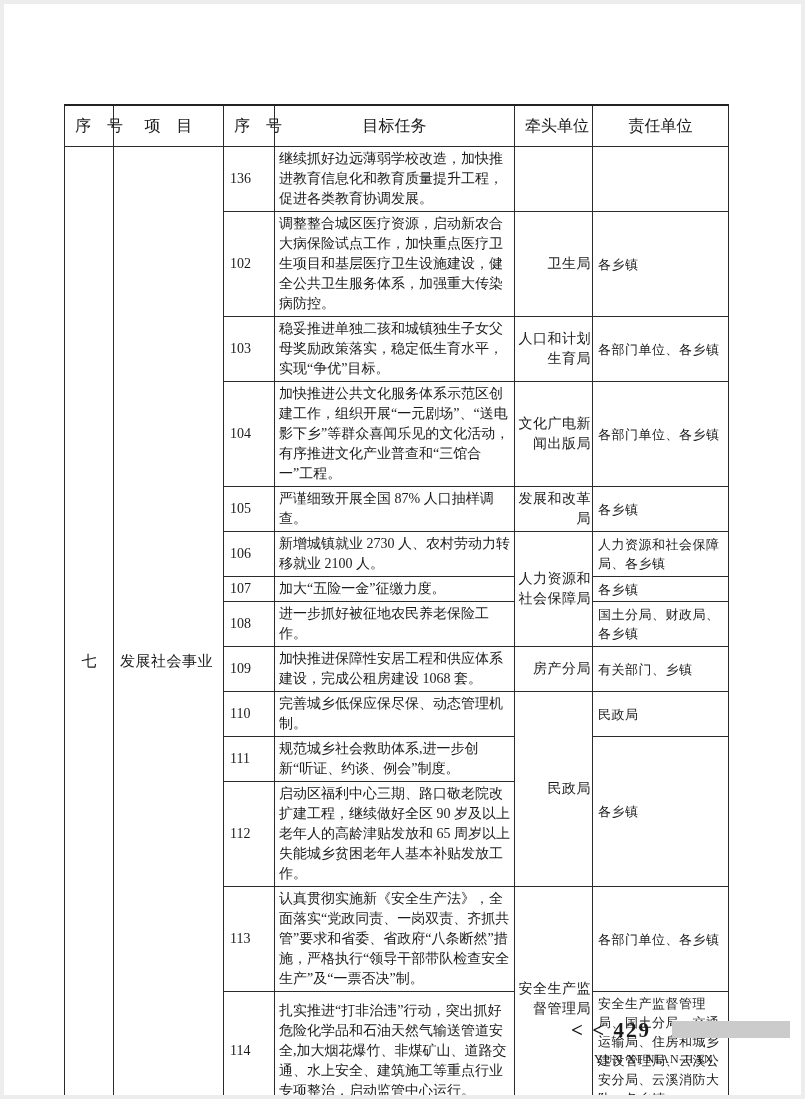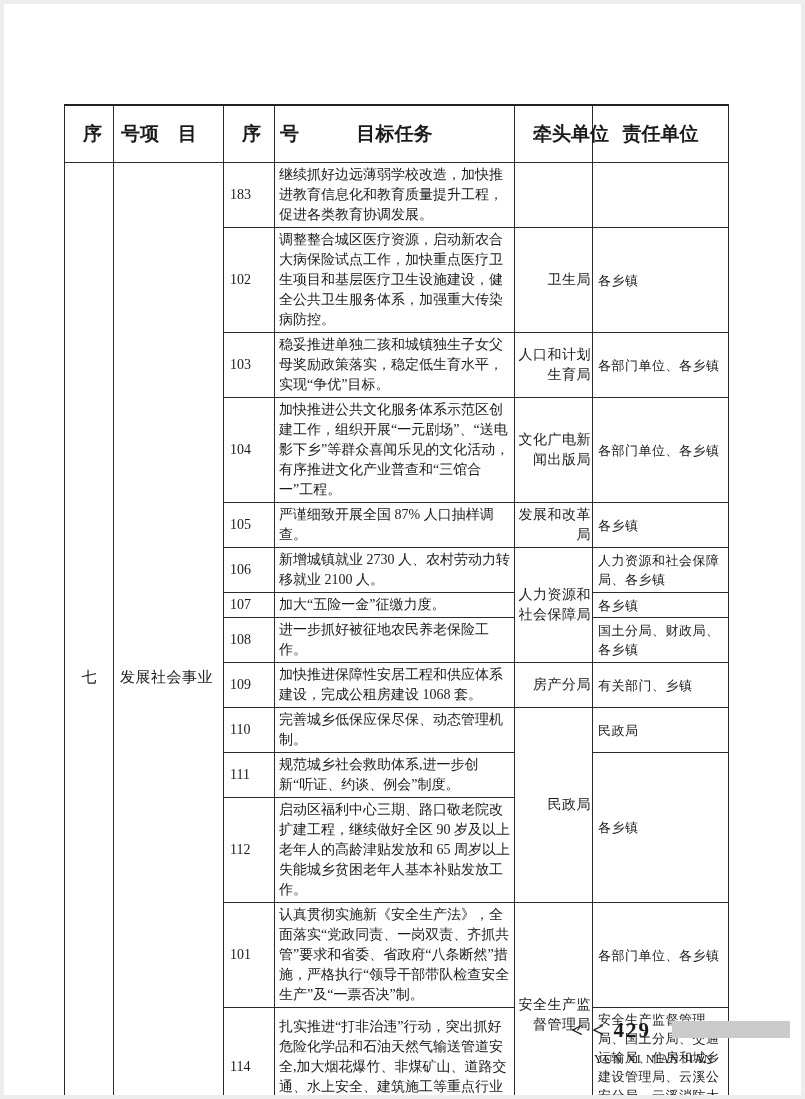--- a/index.html
+++ b/index.html
@@ -50,22 +50,22 @@
     position: absolute; left: 64px; top: 104px;
     width: 664px;
     border-collapse: collapse;
     table-layout: fixed;
     font-size: 14px;
     line-height: 20px;
   }
   table.doc, table.doc td, table.doc th { border: 1px solid #2b2b2b; }
   table.doc { border-top: 2px solid #222; border-bottom: 2px solid #222; }
   table.doc th {
-    font-size: 19px; font-weight: bold; text-align: center;
-    height: 28px; padding: 18px; white-space: nowrap;
+    font-size: 16px; font-weight: normal; text-align: center;
+    height: 28px; padding: 10px; white-space: nowrap;
   }
   td.c-secno { text-align: center; vertical-align: middle; font-size: 15px; }
   td.c-project { text-align: left; vertical-align: middle; padding-left: 6px; font-size: 15px; letter-spacing: 0.5px; }
   td.c-no { text-align: left; vertical-align: middle; padding-left: 6px; font-size: 14px; }
   td.c-task { text-align: left; vertical-align: middle; padding: 2px 3px 2px 4px; }
   td.c-lead { text-align: right; vertical-align: middle; padding: 2px 1px 2px 3px; letter-spacing: 0.5px; }
   td.c-resp { text-align: left; vertical-align: middle; padding: 2px 2px 2px 5px; font-size: 13px; line-height: 19px; letter-spacing: 0.5px; }
 
   
   .footer { position: absolute; left: 0; top: 1016px; width: 805px; height: 60px; }
@@ -103,21 +103,21 @@
           <th>序　号</th>
           <th>目标任务</th>
           <th>牵头单位</th>
           <th>责任单位</th>
         </tr>
       </thead>
       <tbody>
         <tr style="height: 61px;">
           <td class="c-secno" rowspan="15">七</td>
           <td class="c-project" rowspan="15">发展社会事业</td>
-          <td class="c-no">183</td>
+          <td class="c-no">136</td>
           <td class="c-task">继续抓好边远薄弱学校改造，加快推进教育信息化和教育质量提升工程，促进各类教育协调发展。</td>
           <td class="c-lead" rowspan="1"></td>
           <td class="c-resp" rowspan="1"></td>
         </tr>
         <tr style="height: 79px;">
           <td class="c-no">102</td>
           <td class="c-task">调整整合城区医疗资源，启动新农合大病保险试点工作，加快重点医疗卫生项目和基层医疗卫生设施建设，健全公共卫生服务体系，加强重大传染病防控。</td>
           <td class="c-lead" rowspan="1">卫生局</td>
           <td class="c-resp" rowspan="1">各乡镇</td>
         </tr>
@@ -170,21 +170,21 @@
         <tr style="height: 38px;">
           <td class="c-no">111</td>
           <td class="c-task">规范城乡社会救助体系,进一步创新“听证、约谈、例会”制度。</td>
           <td class="c-resp" rowspan="2">各乡镇</td>
         </tr>
         <tr style="height: 77px;">
           <td class="c-no">112</td>
           <td class="c-task">启动区福利中心三期、路口敬老院改扩建工程，继续做好全区 90 岁及以上老年人的高龄津贴发放和 65 周岁以上失能城乡贫困老年人基本补贴发放工作。</td>
         </tr>
         <tr style="height: 100px;">
-          <td class="c-no">101</td>
+          <td class="c-no">113</td>
           <td class="c-task">认真贯彻实施新《安全生产法》，全面落实“党政同责、一岗双责、齐抓共管”要求和省委、省政府“八条断然”措施，严格执行“领导干部带队检查安全生产”及“一票否决”制。</td>
           <td class="c-lead" rowspan="2">安全生产监督管理局</td>
           <td class="c-resp" rowspan="1">各部门单位、各乡镇</td>
         </tr>
         <tr style="height: 100px;">
           <td class="c-no">114</td>
           <td class="c-task">扎实推进“打非治违”行动，突出抓好危险化学品和石油天然气输送管道安全,加大烟花爆竹、非煤矿山、道路交通、水上安全、建筑施工等重点行业专项整治，启动监管中心运行。</td>
           <td class="c-resp" rowspan="1">安全生产监督管理局、国土分局、交通运输局、住房和城乡建设管理局、云溪公安分局、云溪消防大队、各乡镇</td>
         </tr>
         <tr style="height: 38px;">

